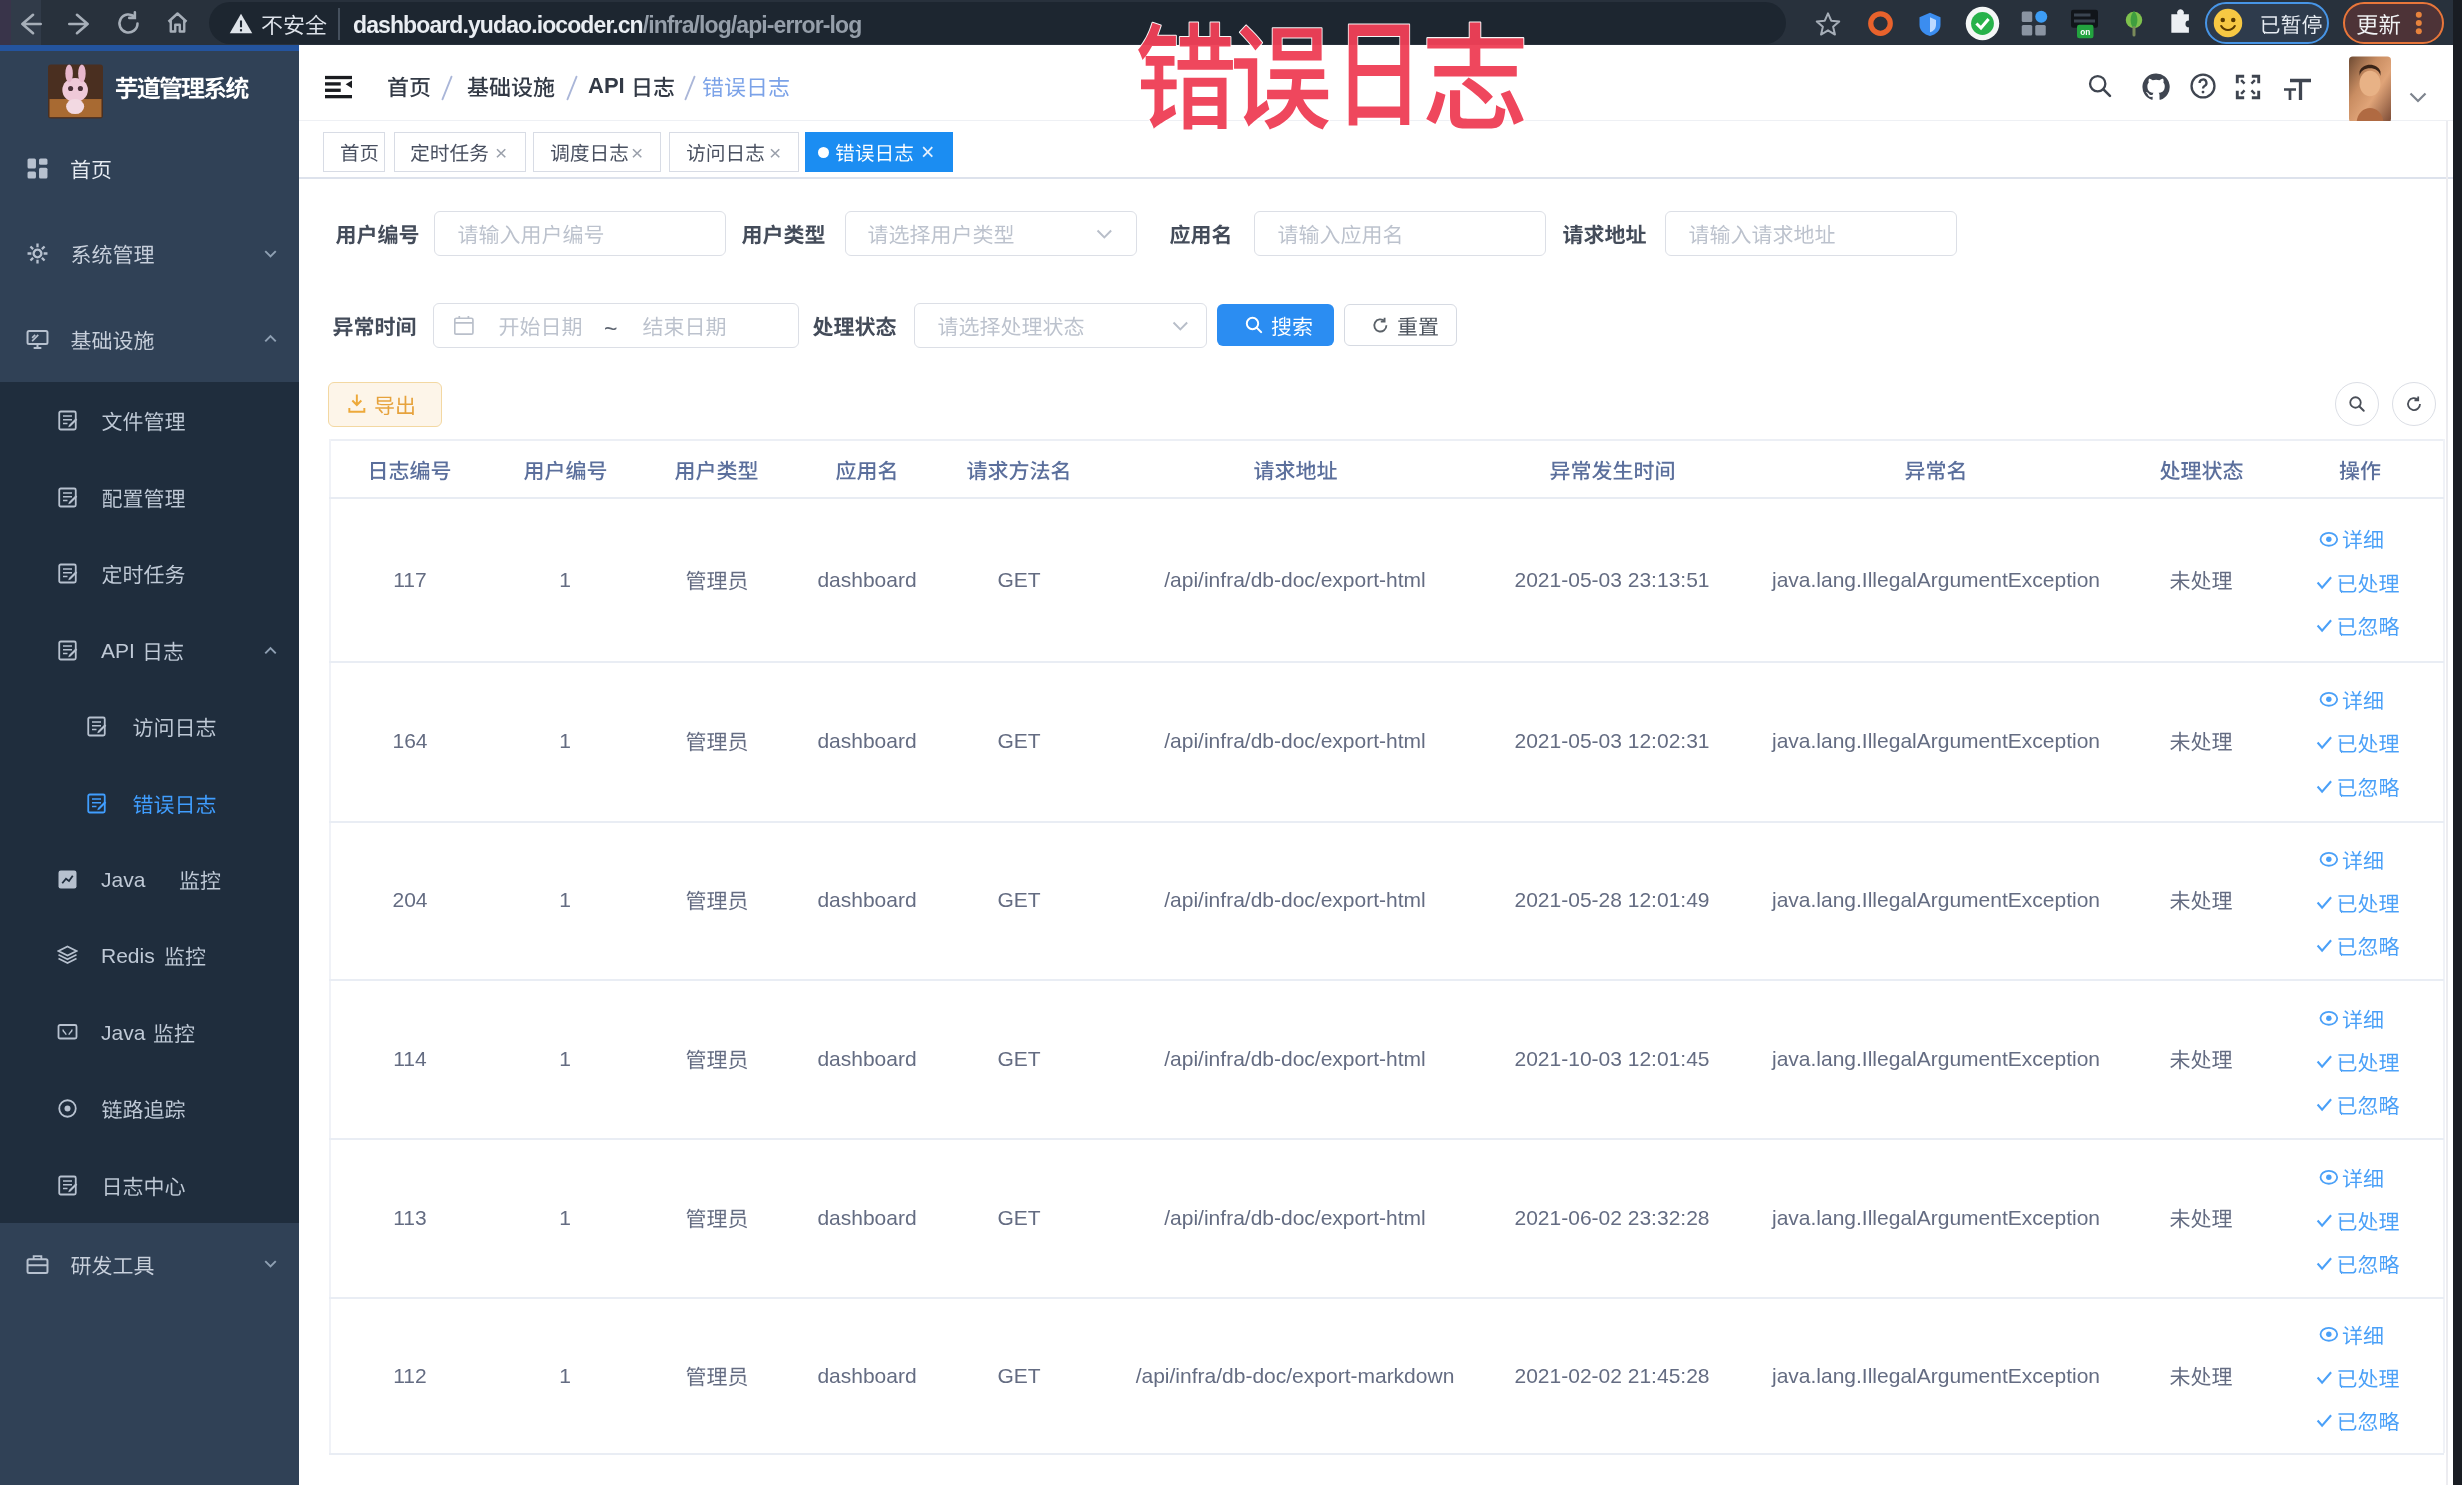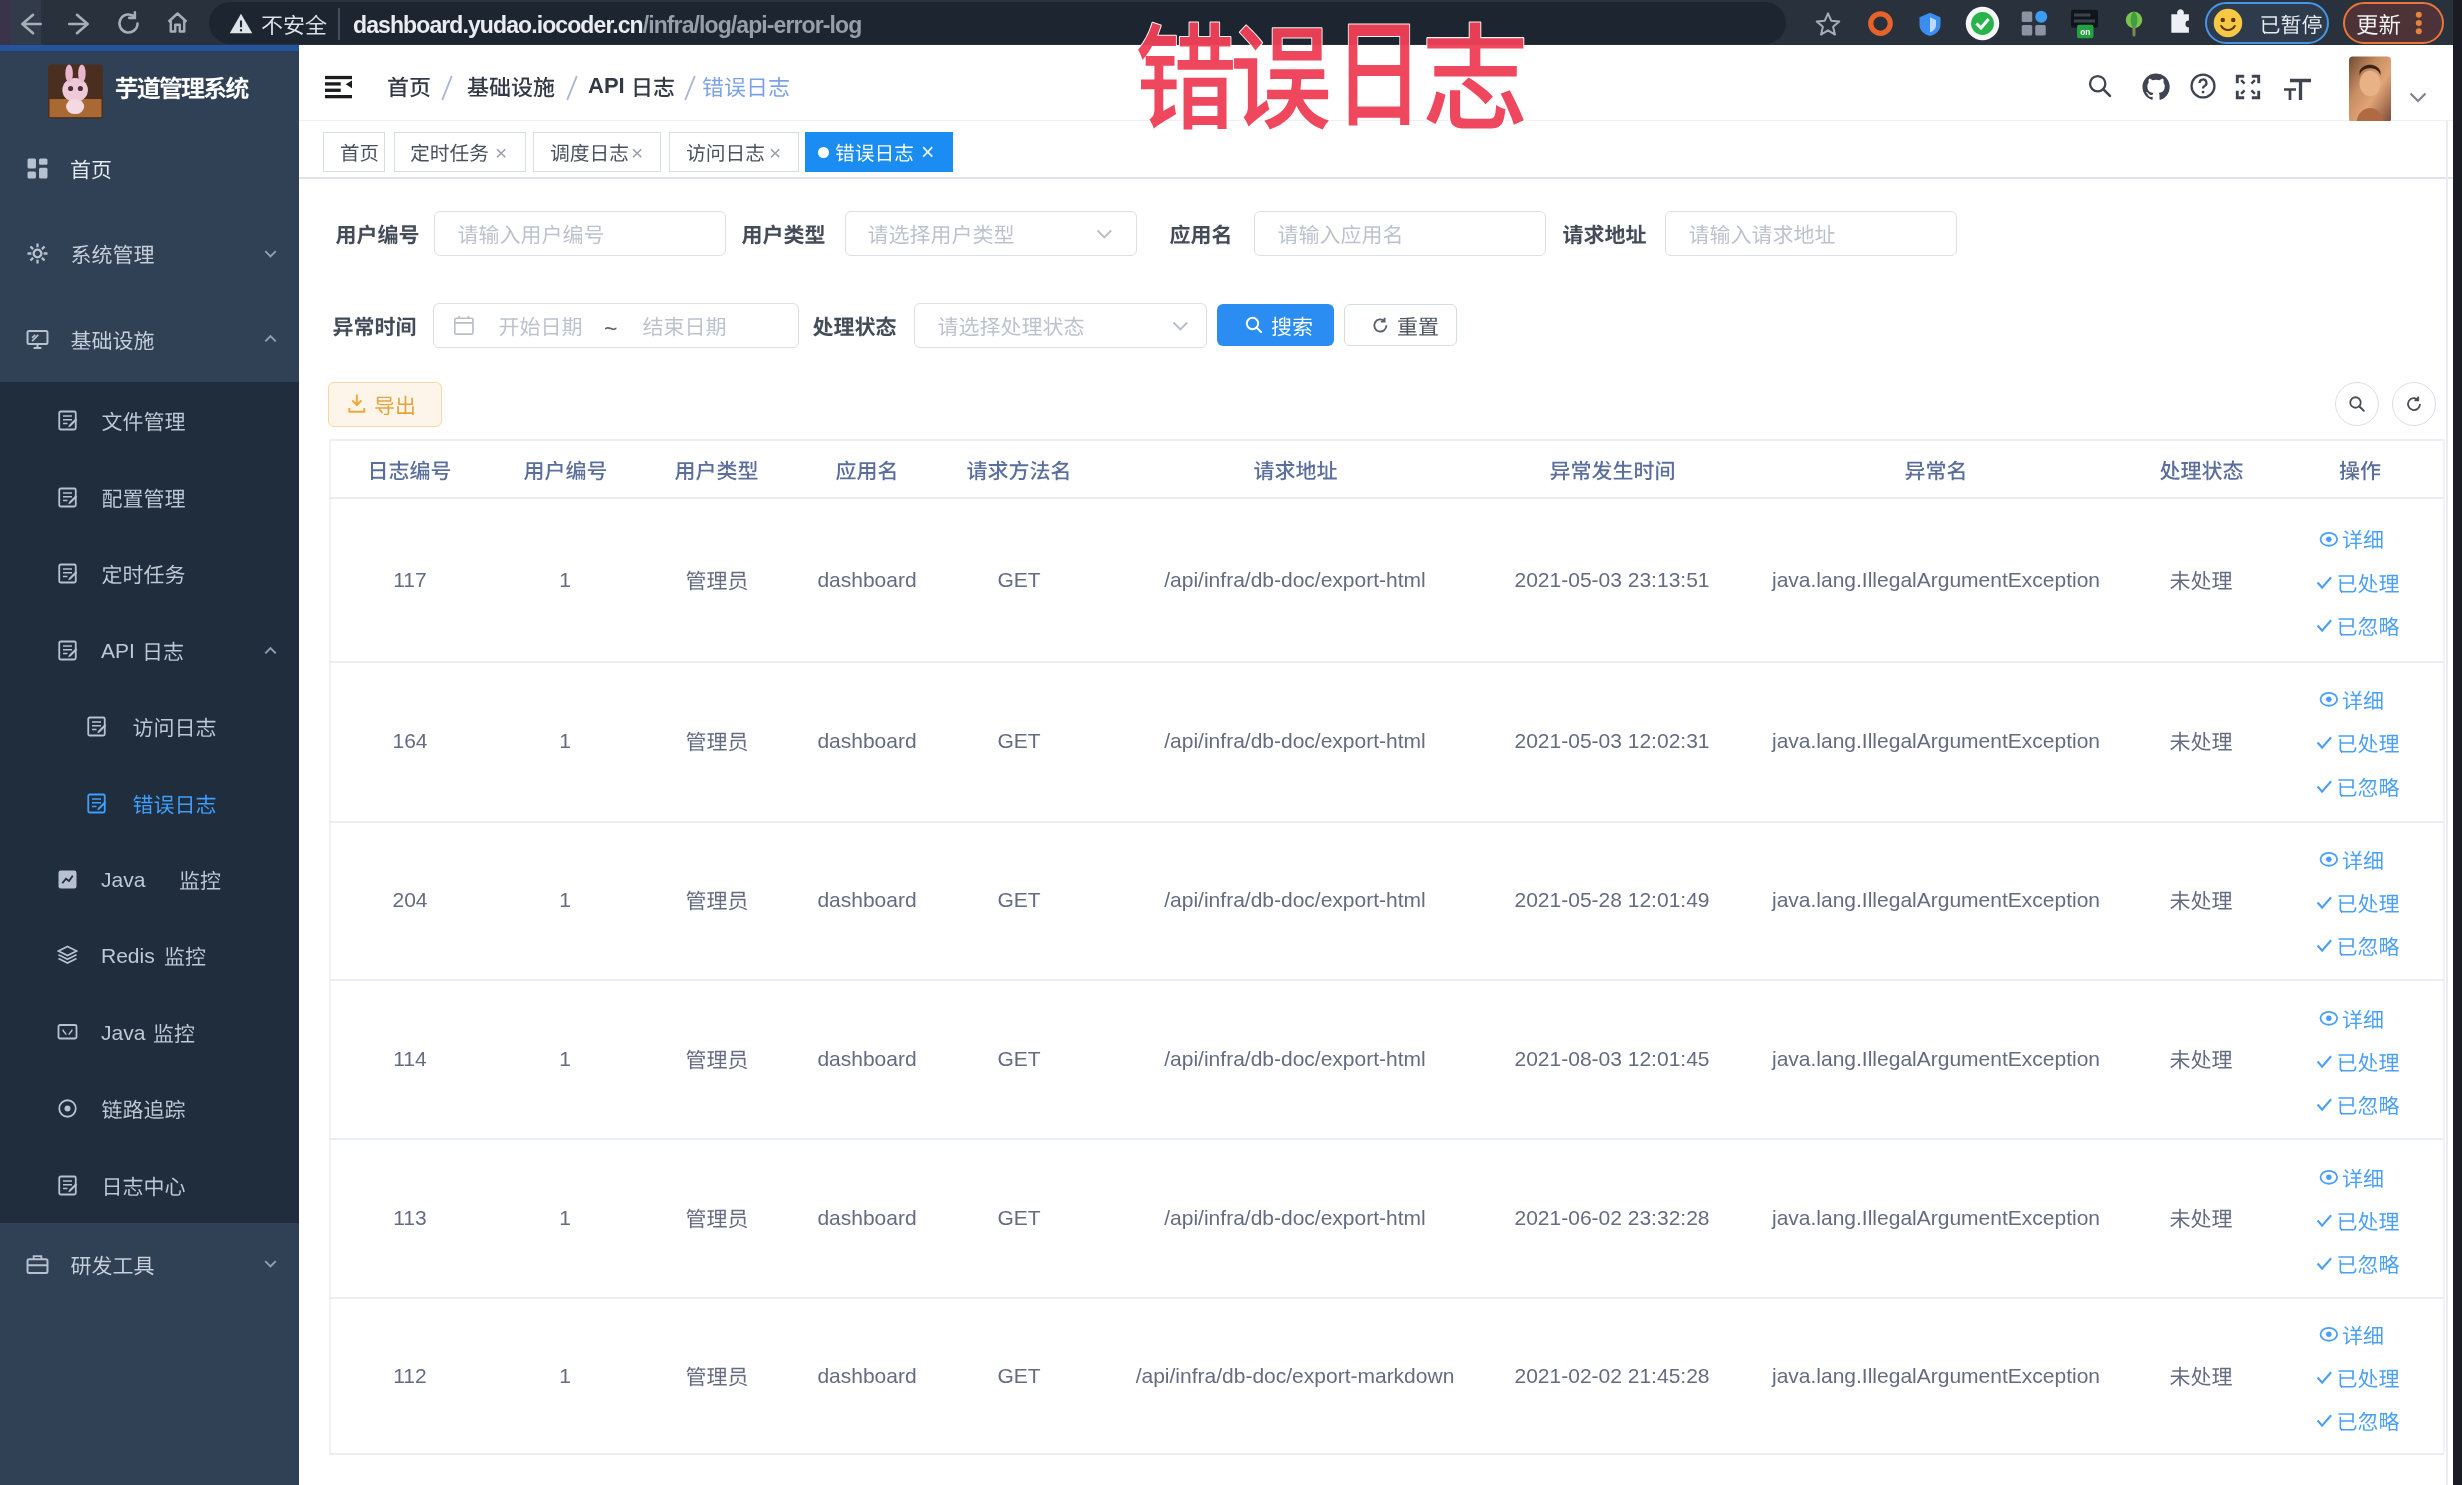--- a/index.html
+++ b/index.html
@@ -1016,21 +1016,21 @@
 <div style="position:absolute;left:685px;top:1049px;line-height:0">
       <svg class="ck" width="64" height="21" viewBox="0 0 3000 1000" fill="#646c82">
         <use href="#gr7ba1" x="0"></use>
         <use href="#gr7406" x="1000"></use>
         <use href="#gr5458" x="2000"></use>
       </svg>
     </div>
 <div style="position:absolute;left:867px;top:1046px;width:454px;margin-left:-227px;text-align:center;font:400 21px &quot;Liberation Sans&quot;,sans-serif;color:#646c82;letter-spacing:0px;line-height:26px;white-space:pre">dashboard</div>
 <div style="position:absolute;left:1019px;top:1046px;width:454px;margin-left:-227px;text-align:center;font:400 21px &quot;Liberation Sans&quot;,sans-serif;color:#646c82;letter-spacing:0px;line-height:26px;white-space:pre">GET</div>
 <div style="position:absolute;left:1295px;top:1046px;width:454px;margin-left:-227px;text-align:center;font:400 21px &quot;Liberation Sans&quot;,sans-serif;color:#646c82;letter-spacing:0px;line-height:26px;white-space:pre">/api/infra/db-doc/export-html</div>
-<div style="position:absolute;left:1612px;top:1046px;width:454px;margin-left:-227px;text-align:center;font:400 21px &quot;Liberation Sans&quot;,sans-serif;color:#646c82;letter-spacing:0px;line-height:26px;white-space:pre">2021-08-03 12:01:45</div>
+<div style="position:absolute;left:1612px;top:1046px;width:454px;margin-left:-227px;text-align:center;font:400 21px &quot;Liberation Sans&quot;,sans-serif;color:#646c82;letter-spacing:0px;line-height:26px;white-space:pre">2021-10-03 12:01:45</div>
 <div style="position:absolute;left:1936px;top:1046px;width:454px;margin-left:-227px;text-align:center;font:400 21px &quot;Liberation Sans&quot;,sans-serif;color:#646c82;letter-spacing:0px;line-height:26px;white-space:pre">java.lang.IllegalArgumentException</div>
 <div style="position:absolute;left:2169px;top:1049px;line-height:0">
       <svg class="ck" width="64" height="21" viewBox="0 0 3000 1000" fill="#646c82">
         <use href="#gr672a" x="0"></use>
         <use href="#gr5904" x="1000"></use>
         <use href="#gr7406" x="2000"></use>
       </svg>
     </div>
 <svg style="position:absolute;left:2319px;top:1010px" width="19.7" height="16.7" viewBox="0 0 26 22">
       <ellipse cx="13" cy="11" rx="11" ry="8.5" fill="none" stroke="#4aa0f8" stroke-width="2.4"></ellipse>

